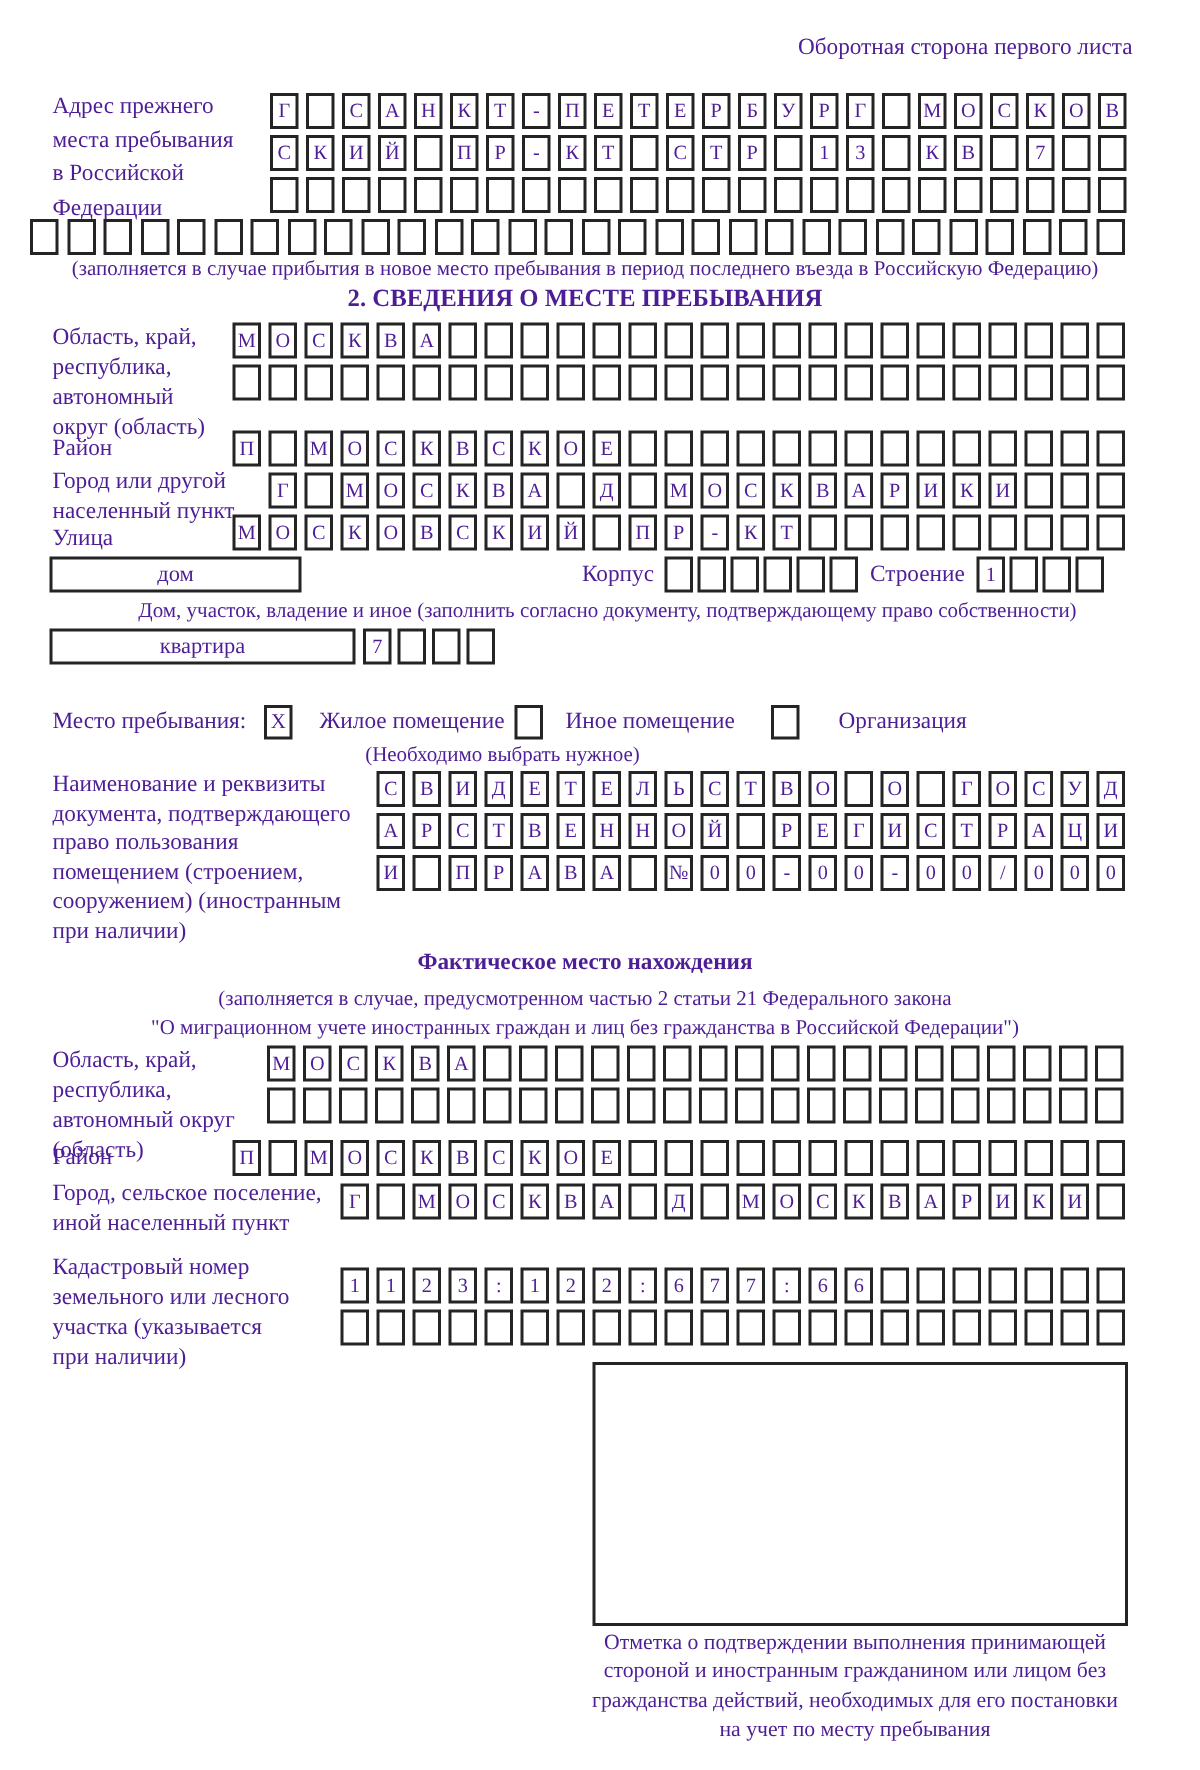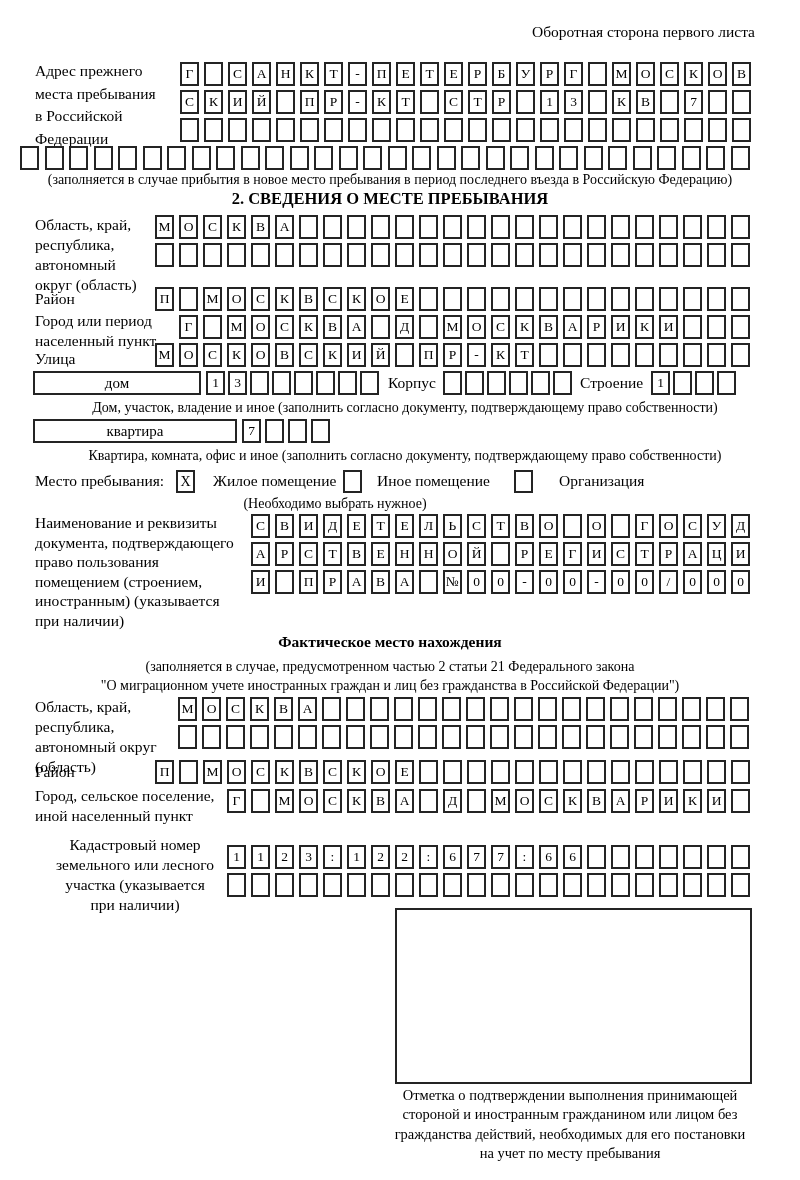--- a/index.html
+++ b/index.html
@@ -1,17 +1,17 @@
 <!DOCTYPE html>
 <html><head>
 <meta charset="utf-8">
 <style>
   html,body{margin:0;padding:0;background:#fff;}
   .page{position:relative;width:800px;height:1180px;background:#fff;
-        font-family:"Liberation Serif",serif;color:#000000;overflow:hidden;}
+        font-family:"Liberation Serif",serif;color:#4c1d95;overflow:hidden;}
   .abs{position:absolute;}
   .lbl{font-size:15.5px;line-height:20px;}
   .lbl-tight{font-size:15.5px;line-height:22.5px;}
   .note{font-size:14px;line-height:18px;text-align:center;}
   .ctr{text-align:center;}
   .bold{font-weight:bold;}
   .cellrow{position:absolute;white-space:nowrap;}
   .cell{display:inline-block;width:15px;height:20px;border:2px solid #242424;
         margin-right:5px;text-align:center;font-size:13.5px;line-height:20px;
         vertical-align:top;background:#fff;}
@@ -52,55 +52,53 @@
       <div>автономный</div>
       <div>округ (область)</div>
     </div>
   <div class="cellrow" style="top:215px;left:155px;"><span class="cell">М</span><span class="cell">О</span><span class="cell">С</span><span class="cell">К</span><span class="cell">В</span><span class="cell">А</span><span class="cell"></span><span class="cell"></span><span class="cell"></span><span class="cell"></span><span class="cell"></span><span class="cell"></span><span class="cell"></span><span class="cell"></span><span class="cell"></span><span class="cell"></span><span class="cell"></span><span class="cell"></span><span class="cell"></span><span class="cell"></span><span class="cell"></span><span class="cell"></span><span class="cell"></span><span class="cell"></span><span class="cell"></span></div>
   <div class="cellrow" style="top:243px;left:155px;"><span class="cell"></span><span class="cell"></span><span class="cell"></span><span class="cell"></span><span class="cell"></span><span class="cell"></span><span class="cell"></span><span class="cell"></span><span class="cell"></span><span class="cell"></span><span class="cell"></span><span class="cell"></span><span class="cell"></span><span class="cell"></span><span class="cell"></span><span class="cell"></span><span class="cell"></span><span class="cell"></span><span class="cell"></span><span class="cell"></span><span class="cell"></span><span class="cell"></span><span class="cell"></span><span class="cell"></span><span class="cell"></span></div>
 
   <div class="abs lbl" style="top:289px;left:35px;">Район</div>
   <div class="cellrow" style="top:287px;left:155px;"><span class="cell">П</span><span class="cell"></span><span class="cell">М</span><span class="cell">О</span><span class="cell">С</span><span class="cell">К</span><span class="cell">В</span><span class="cell">С</span><span class="cell">К</span><span class="cell">О</span><span class="cell">Е</span><span class="cell"></span><span class="cell"></span><span class="cell"></span><span class="cell"></span><span class="cell"></span><span class="cell"></span><span class="cell"></span><span class="cell"></span><span class="cell"></span><span class="cell"></span><span class="cell"></span><span class="cell"></span><span class="cell"></span><span class="cell"></span></div>
 
   <div class="abs lbl" style="top:311px;left:35px;width:145px;">
-      <div>Город или период</div>
+      <div>Город или другой</div>
       <div>населенный пункт</div>
     </div>
   <div class="cellrow" style="top:315px;left:179px;"><span class="cell">Г</span><span class="cell"></span><span class="cell">М</span><span class="cell">О</span><span class="cell">С</span><span class="cell">К</span><span class="cell">В</span><span class="cell">А</span><span class="cell"></span><span class="cell">Д</span><span class="cell"></span><span class="cell">М</span><span class="cell">О</span><span class="cell">С</span><span class="cell">К</span><span class="cell">В</span><span class="cell">А</span><span class="cell">Р</span><span class="cell">И</span><span class="cell">К</span><span class="cell">И</span><span class="cell"></span><span class="cell"></span><span class="cell"></span></div>
 
   <div class="abs lbl" style="top:349px;left:35px;">Улица</div>
   <div class="cellrow" style="top:343px;left:155px;"><span class="cell">М</span><span class="cell">О</span><span class="cell">С</span><span class="cell">К</span><span class="cell">О</span><span class="cell">В</span><span class="cell">С</span><span class="cell">К</span><span class="cell">И</span><span class="cell">Й</span><span class="cell"></span><span class="cell">П</span><span class="cell">Р</span><span class="cell">-</span><span class="cell">К</span><span class="cell">Т</span><span class="cell"></span><span class="cell"></span><span class="cell"></span><span class="cell"></span><span class="cell"></span><span class="cell"></span><span class="cell"></span><span class="cell"></span><span class="cell"></span></div>
 
   <div class="boxfield" style="top:371px;left:33px;width:164px;">дом</div>
-  <div class="cellrow p22" style="top:371px;left:206px;"><span class="cell">1</span><span class="cell">3</span><span class="cell"></span><span class="cell"></span><span class="cell"></span><span class="cell"></span><span class="cell"></span><span class="cell"></span></div>
   <div class="abs lbl" style="top:373px;left:388px;">Корпус</div>
   <div class="cellrow p22" style="top:371px;left:443px;"><span class="cell"></span><span class="cell"></span><span class="cell"></span><span class="cell"></span><span class="cell"></span><span class="cell"></span></div>
   <div class="abs lbl" style="top:373px;left:580px;">Строение</div>
   <div class="cellrow p22" style="top:371px;left:651px;"><span class="cell">1</span><span class="cell"></span><span class="cell"></span><span class="cell"></span></div>
   <div class="abs note" style="top:399px;left:35px;width:740px;">Дом, участок, владение и иное (заполнить согласно документу, подтверждающему право собственности)</div>
 
   <div class="boxfield" style="top:419px;left:33px;width:200px;text-align:center;">квартира</div>
   <div class="cellrow p23" style="top:419px;left:242px;"><span class="cell">7</span><span class="cell"></span><span class="cell"></span><span class="cell"></span></div>
-  <div class="abs note" style="top:447px;left:35px;width:740px;">Квартира, комната, офис и иное (заполнить согласно документу, подтверждающему право собственности)</div>
 
   <div class="abs lbl" style="top:471px;left:35px;">Место пребывания:</div>
   <div class="chk" style="top:470px;left:176px;">X</div>
   <div class="abs lbl" style="top:471px;left:213px;">Жилое помещение</div>
   <div class="chk" style="top:470px;left:343px;"></div>
   <div class="abs lbl" style="top:471px;left:377px;">Иное помещение</div>
   <div class="chk" style="top:470px;left:514px;"></div>
   <div class="abs lbl" style="top:471px;left:559px;">Организация</div>
   <div class="abs note ctr" style="top:495px;left:160px;width:350px;">(Необходимо выбрать нужное)</div>
 
   <div class="abs lbl" style="top:513px;left:35px;width:210px;line-height:19.5px;">
       <div>Наименование и реквизиты</div>
       <div>документа, подтверждающего</div>
       <div>право пользования</div>
       <div>помещением (строением,</div>
-      <div>иностранным) (указывается</div>
+      <div>сооружением) (иностранным</div>
       <div>при наличии)</div>
     </div>
   <div class="cellrow" style="top:514px;left:251px;"><span class="cell">С</span><span class="cell">В</span><span class="cell">И</span><span class="cell">Д</span><span class="cell">Е</span><span class="cell">Т</span><span class="cell">Е</span><span class="cell">Л</span><span class="cell">Ь</span><span class="cell">С</span><span class="cell">Т</span><span class="cell">В</span><span class="cell">О</span><span class="cell"></span><span class="cell">О</span><span class="cell"></span><span class="cell">Г</span><span class="cell">О</span><span class="cell">С</span><span class="cell">У</span><span class="cell">Д</span></div>
   <div class="cellrow" style="top:542px;left:251px;"><span class="cell">А</span><span class="cell">Р</span><span class="cell">С</span><span class="cell">Т</span><span class="cell">В</span><span class="cell">Е</span><span class="cell">Н</span><span class="cell">Н</span><span class="cell">О</span><span class="cell">Й</span><span class="cell"></span><span class="cell">Р</span><span class="cell">Е</span><span class="cell">Г</span><span class="cell">И</span><span class="cell">С</span><span class="cell">Т</span><span class="cell">Р</span><span class="cell">А</span><span class="cell">Ц</span><span class="cell">И</span></div>
   <div class="cellrow" style="top:570px;left:251px;"><span class="cell">И</span><span class="cell"></span><span class="cell">П</span><span class="cell">Р</span><span class="cell">А</span><span class="cell">В</span><span class="cell">А</span><span class="cell"></span><span class="cell">№</span><span class="cell">0</span><span class="cell">0</span><span class="cell">-</span><span class="cell">0</span><span class="cell">0</span><span class="cell">-</span><span class="cell">0</span><span class="cell">0</span><span class="cell">/</span><span class="cell">0</span><span class="cell">0</span><span class="cell">0</span></div>
 
   <div class="abs bold ctr" style="top:633px;left:0;width:780px;font-size:15.5px;">Фактическое место нахождения</div>
   <div class="abs note ctr" style="top:657px;left:0;width:780px;line-height:19px;">
       <div>(заполняется в случае, предусмотренном частью 2 статьи 21 Федерального закона</div>
       <div>"О миграционном учете иностранных граждан и лиц без гражданства в Российской Федерации")</div>
@@ -117,21 +115,21 @@
 
   <div class="abs lbl" style="top:762px;left:35px;">Район</div>
   <div class="cellrow" style="top:760px;left:155px;"><span class="cell">П</span><span class="cell"></span><span class="cell">М</span><span class="cell">О</span><span class="cell">С</span><span class="cell">К</span><span class="cell">В</span><span class="cell">С</span><span class="cell">К</span><span class="cell">О</span><span class="cell">Е</span><span class="cell"></span><span class="cell"></span><span class="cell"></span><span class="cell"></span><span class="cell"></span><span class="cell"></span><span class="cell"></span><span class="cell"></span><span class="cell"></span><span class="cell"></span><span class="cell"></span><span class="cell"></span><span class="cell"></span><span class="cell"></span></div>
 
   <div class="abs lbl" style="top:786px;left:35px;width:200px;">
       <div>Город, сельское поселение,</div>
       <div>иной населенный пункт</div>
     </div>
   <div class="cellrow" style="top:789px;left:227px;"><span class="cell">Г</span><span class="cell"></span><span class="cell">М</span><span class="cell">О</span><span class="cell">С</span><span class="cell">К</span><span class="cell">В</span><span class="cell">А</span><span class="cell"></span><span class="cell">Д</span><span class="cell"></span><span class="cell">М</span><span class="cell">О</span><span class="cell">С</span><span class="cell">К</span><span class="cell">В</span><span class="cell">А</span><span class="cell">Р</span><span class="cell">И</span><span class="cell">К</span><span class="cell">И</span><span class="cell"></span></div>
 
-  <div class="abs lbl" style="top:835px;left:35px;width:200px;text-align:center;">
+  <div class="abs lbl" style="top:835px;left:35px;width:200px;">
       <div>Кадастровый номер</div>
       <div>земельного или лесного</div>
       <div>участка (указывается</div>
       <div>при наличии)</div>
     </div>
   <div class="cellrow" style="top:845px;left:227px;"><span class="cell">1</span><span class="cell">1</span><span class="cell">2</span><span class="cell">3</span><span class="cell">:</span><span class="cell">1</span><span class="cell">2</span><span class="cell">2</span><span class="cell">:</span><span class="cell">6</span><span class="cell">7</span><span class="cell">7</span><span class="cell">:</span><span class="cell">6</span><span class="cell">6</span><span class="cell"></span><span class="cell"></span><span class="cell"></span><span class="cell"></span><span class="cell"></span><span class="cell"></span><span class="cell"></span></div>
   <div class="cellrow" style="top:873px;left:227px;"><span class="cell"></span><span class="cell"></span><span class="cell"></span><span class="cell"></span><span class="cell"></span><span class="cell"></span><span class="cell"></span><span class="cell"></span><span class="cell"></span><span class="cell"></span><span class="cell"></span><span class="cell"></span><span class="cell"></span><span class="cell"></span><span class="cell"></span><span class="cell"></span><span class="cell"></span><span class="cell"></span><span class="cell"></span><span class="cell"></span><span class="cell"></span><span class="cell"></span></div>
 
   <div class="bigbox" style="top:908px;left:395px;width:353px;height:172px;"></div>
   <div class="abs cap ctr" style="top:1086px;left:350px;width:440px;">

